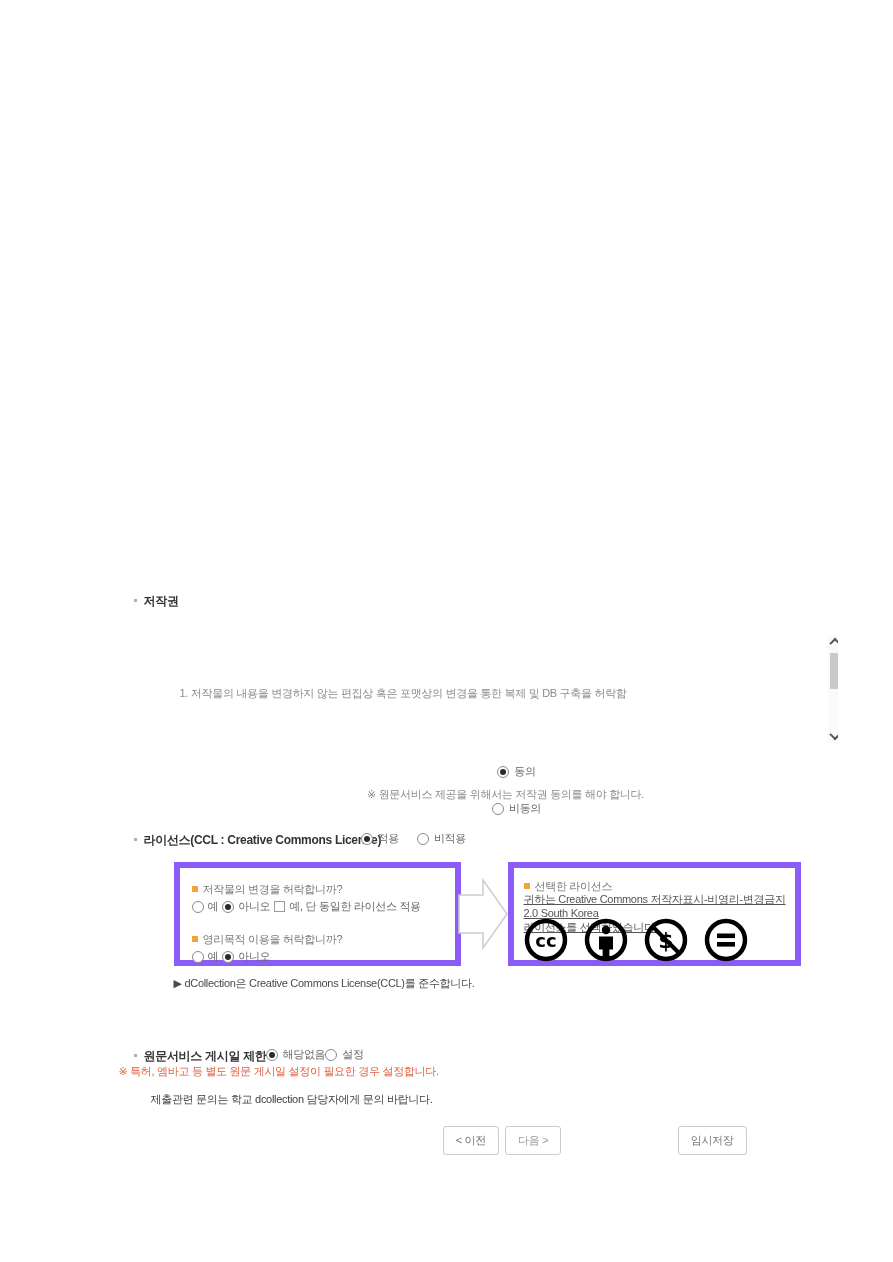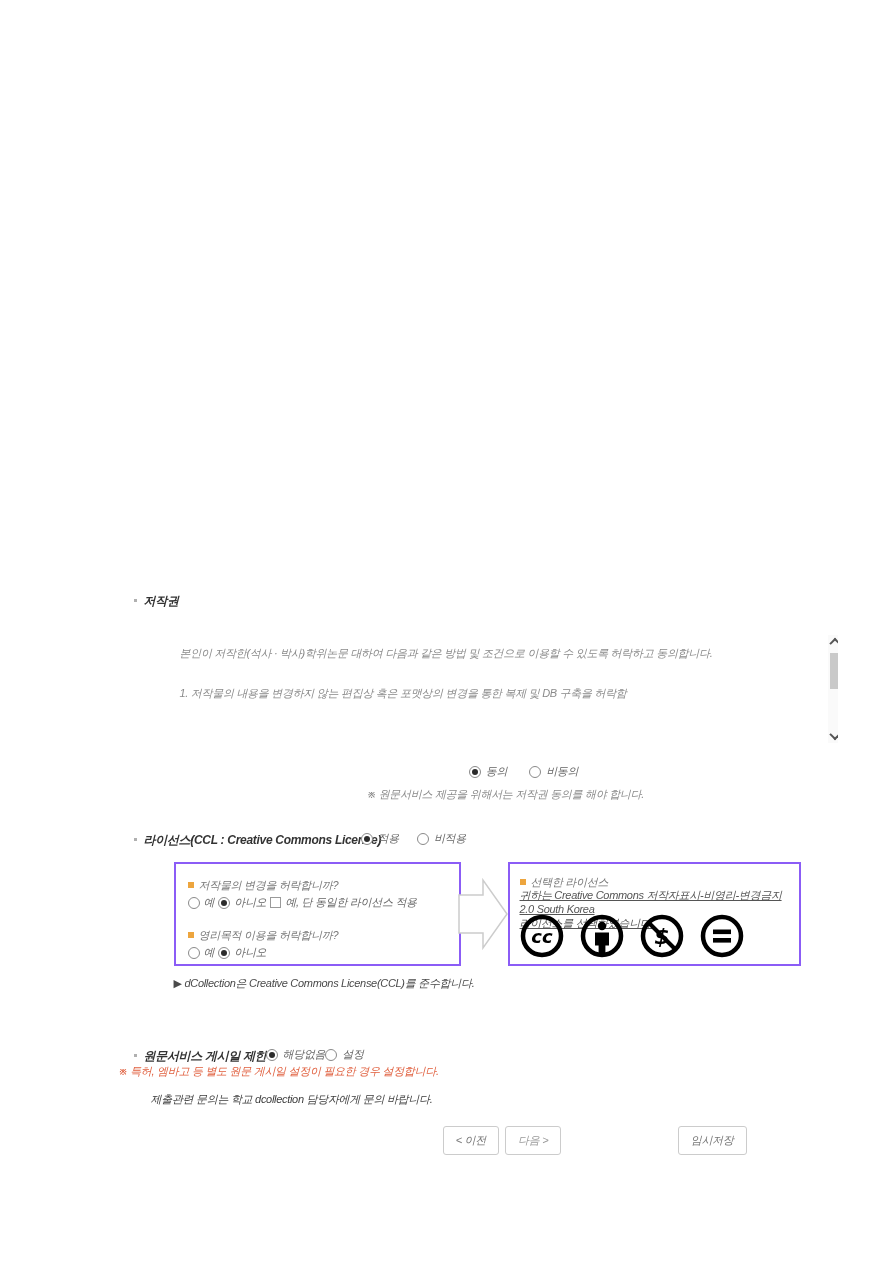--- a/index.html
+++ b/index.html
@@ -1,17 +1,17 @@
 <!DOCTYPE html>
 <html><head>
 <meta charset="utf-8">
 <style>
   html,body{margin:0;padding:0;background:#fff;}
   body{font-family:"Liberation Sans","DejaVu Sans",sans-serif;}
-  .page{position:relative;width:782px;height:1262px;background:#fff;margin:0 auto;overflow:hidden;font-style:italic;}
+  .page{position:relative;width:782px;height:1262px;background:#fff;margin:0 auto;overflow:hidden;}
 
   .sec-bullet{position:absolute;width:3px;height:3px;background:#b0b0b0;}
   .sec-title{position:absolute;font-size:12px;font-weight:bold;color:#333;letter-spacing:-0.3px;}
 
   
   .copy-box{position:absolute;left:110px;top:632px;width:680px;height:116px;background:#fff;}
   .copy-line{position:absolute;left:14px;font-size:11px;color:#8a8a8a;letter-spacing:-0.3px;white-space:nowrap;}
   .scrollbar{position:absolute;right:3px;top:3px;width:15px;height:108px;background:#fafafa;}
   .sb-btn{position:absolute;left:0;width:15px;height:14px;display:flex;align-items:center;justify-content:center;cursor:pointer;}
   .chev{width:6px;height:6px;border-left:2px solid #555;border-top:2px solid #555;}
@@ -19,25 +19,25 @@
   .chev.down{transform:rotate(225deg) translate(1px,1px);}
   .sb-thumb{position:absolute;left:2px;top:18px;width:11px;height:36px;background:#c9c9c9;}
 
   
   .radio{display:inline-block;width:12px;height:12px;border:1px solid #8a8a8a;border-radius:50%;background:#fff;position:relative;vertical-align:-2px;box-sizing:border-box;}
   .radio.sel::after{content:"";position:absolute;left:2px;top:2px;width:6px;height:6px;border-radius:50%;background:#2b2b2b;}
   .checkbox{display:inline-block;width:11px;height:11px;border:1px solid #9a9a9a;background:#fff;vertical-align:-2px;box-sizing:border-box;}
   .rlabel{font-size:11px;color:#666;letter-spacing:-0.3px;}
   .rgroup{display:flex;align-items:center;gap:5px;}
 
-  .center-row{position:absolute;left:128px;width:680px;display:flex;justify-content:center;align-items:center;gap:22px;}
+  .center-row{position:absolute;left:121px;width:680px;display:flex;justify-content:center;align-items:center;gap:22px;flex-direction:column;}
   .center-note{position:absolute;left:110px;width:680px;text-align:center;font-size:11px;color:#8a8a8a;letter-spacing:-0.3px;}
 
   
-  .lic-box{position:absolute;border:2px solid #8b5cf6;background:#fff;box-sizing:border-box;}
+  .lic-box{position:absolute;border:6px solid #8b5cf6;background:#fff;box-sizing:border-box;}
   .q-bullet{display:inline-block;width:6px;height:6px;background:#eda53e;margin-right:5px;vertical-align:1px;}
   .q-label{font-size:11px;color:#777;letter-spacing:-0.3px;}
   .lic-link{font-size:11px;color:#555;text-decoration:underline;letter-spacing:-0.3px;line-height:14px;cursor:pointer;}
   .cc-icons{position:absolute;left:10px;top:50px;display:flex;gap:16px;}
 
   .note-line{position:absolute;font-size:11px;color:#4a4a4a;letter-spacing:-0.3px;line-height:15px;}
   .warn{position:absolute;font-size:11px;color:#e0603f;letter-spacing:-0.3px;text-align:center;}
 
   .btn{display:inline-block;border:1px solid #ccc;border-radius:3px;background:#fff;font-size:11px;color:#777;padding:6px 12px;letter-spacing:-0.3px;cursor:pointer;white-space:nowrap;}
   .btn.light{color:#9a9a9a;}
@@ -45,21 +45,20 @@
 </style>
 </head>
 <body>
 
 <div class="page">
 
   <div class="sec-bullet" style="left:78px;top:599px;"></div>
   <div class="sec-title" style="left:88px;top:593px;">저작권</div>
 
   <div class="copy-box">
-    <div class="copy-line" style="top:14px;">본인이 저작한(석사 · 박사)학위논문 대하여 다음과 같은 방법 및 조건으로 이용할 수 있도록 허락하고 동의합니다.</div>
     <div class="copy-line" style="top:54px;">1. 저작물의 내용을 변경하지 않는 편집상 혹은 포맷상의 변경을 통한 복제 및 DB 구축을 허락함</div>
     <div class="scrollbar">
       <div class="sb-btn" style="top:0;">
           <span class="chev up"></span>
         </div>
       <div class="sb-thumb"></div>
       <div class="sb-btn" style="bottom:0;">
           <span class="chev down"></span>
         </div>
     </div>

